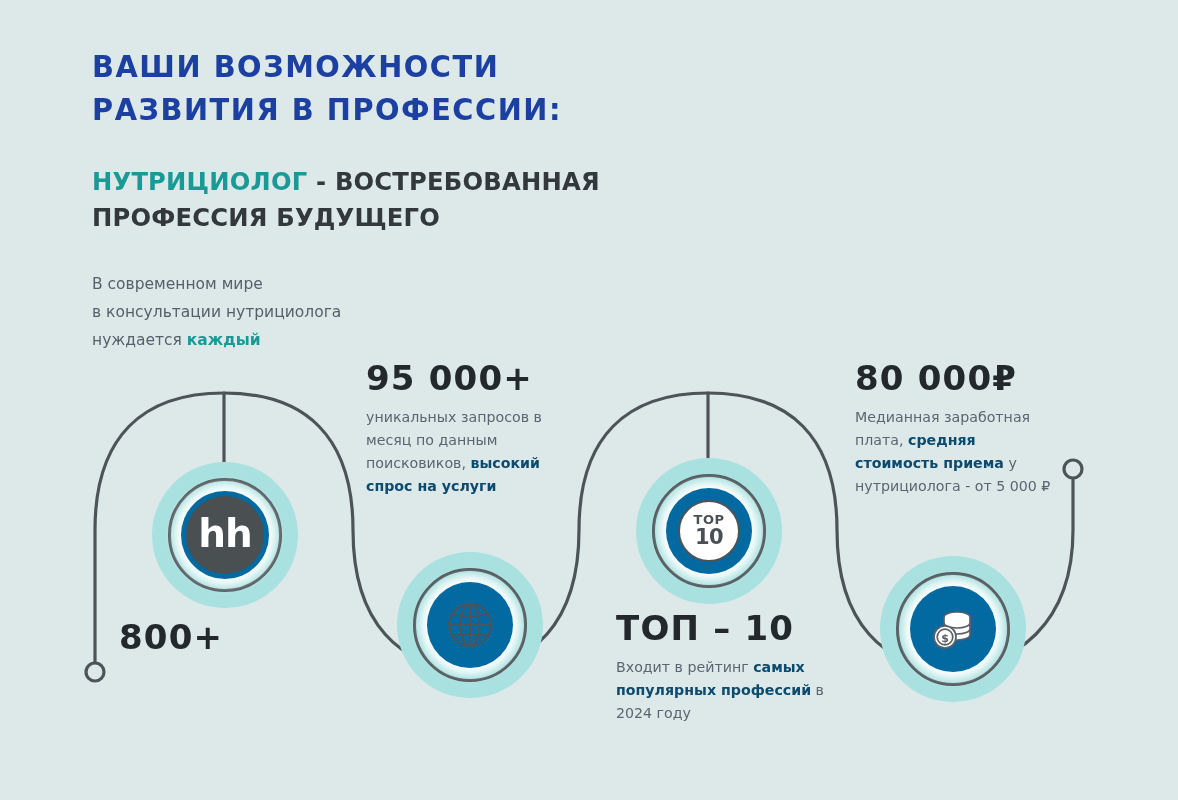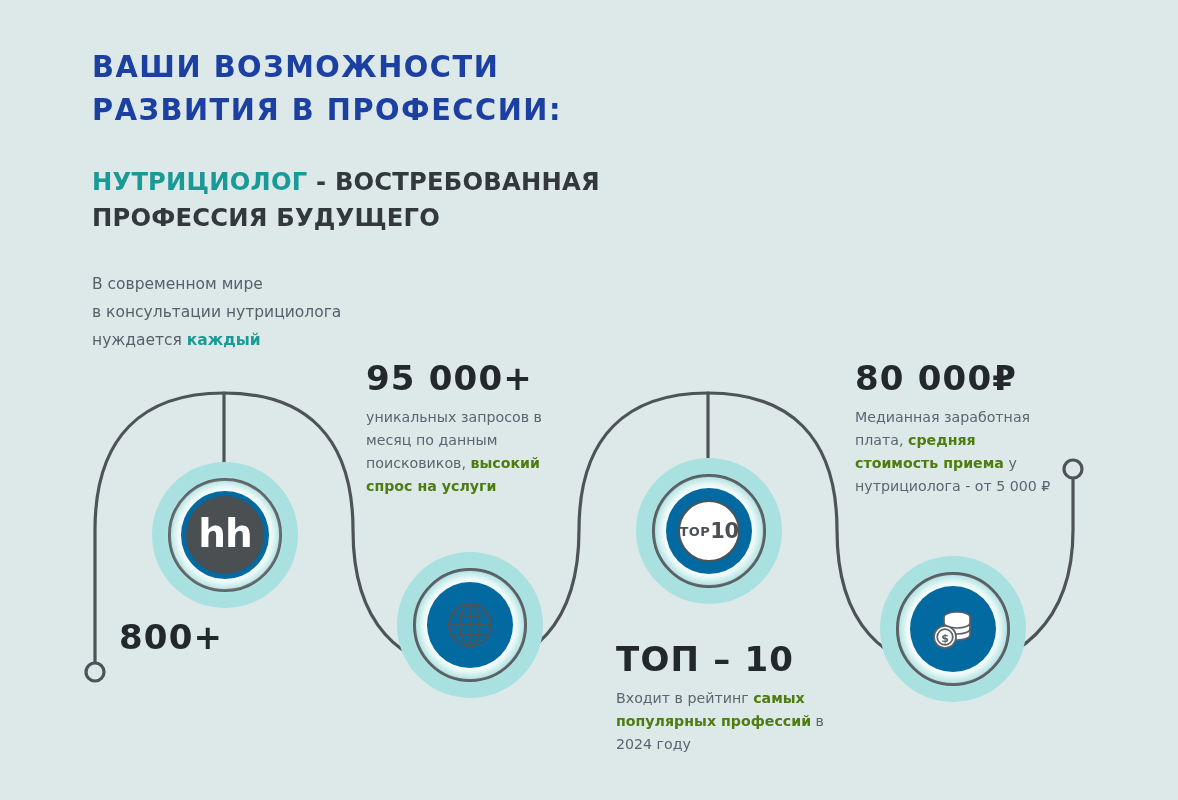--- a/index.html
+++ b/index.html
@@ -101,29 +101,29 @@
     margin-bottom: 7px;
     white-space: nowrap;
   }
   .stat .desc {
     font-size: 14.2px;
     line-height: 1.63;
     color: #596670;
     max-width: 210px;
   }
   .stat .desc b {
-    color: #4d7c0f;
+    color: #0c4a6e;
     font-weight: bold;
   }
 
   #stat-800  { left: 119px; top: 617px; }
   #stat-800 .desc { max-width: 218px; }
   #stat-95   { left: 366px; top: 358px; }
   #stat-95 .desc { max-width: 200px; }
-  #stat-top  { left: 616px; top: 608px; margin-top: 31px; }
+  #stat-top  { left: 616px; top: 608px; }
   #stat-top .desc { max-width: 210px; }
   #stat-80   { left: 855px; top: 358px; }
   #stat-80 .desc { max-width: 205px; }
   .halo {
     position: absolute;
     border-radius: 50%;
     background: #a9e1e0;
     z-index: 3;
   }
   .ring {
@@ -165,21 +165,21 @@
   }
 
   
   .top10 {
     width: 62px;
     height: 62px;
     border-radius: 50%;
     border: 2.5px solid #4d5458;
     box-sizing: border-box;
     display: flex;
-    flex-direction: row;
+    flex-direction: column;
     align-items: center;
     justify-content: center;
     color: #4a5054;
     background: #fff;
   }
   .top10 .t1 {
     font-size: 13px;
     font-weight: bold;
     letter-spacing: 0.5px;
     line-height: 1;

